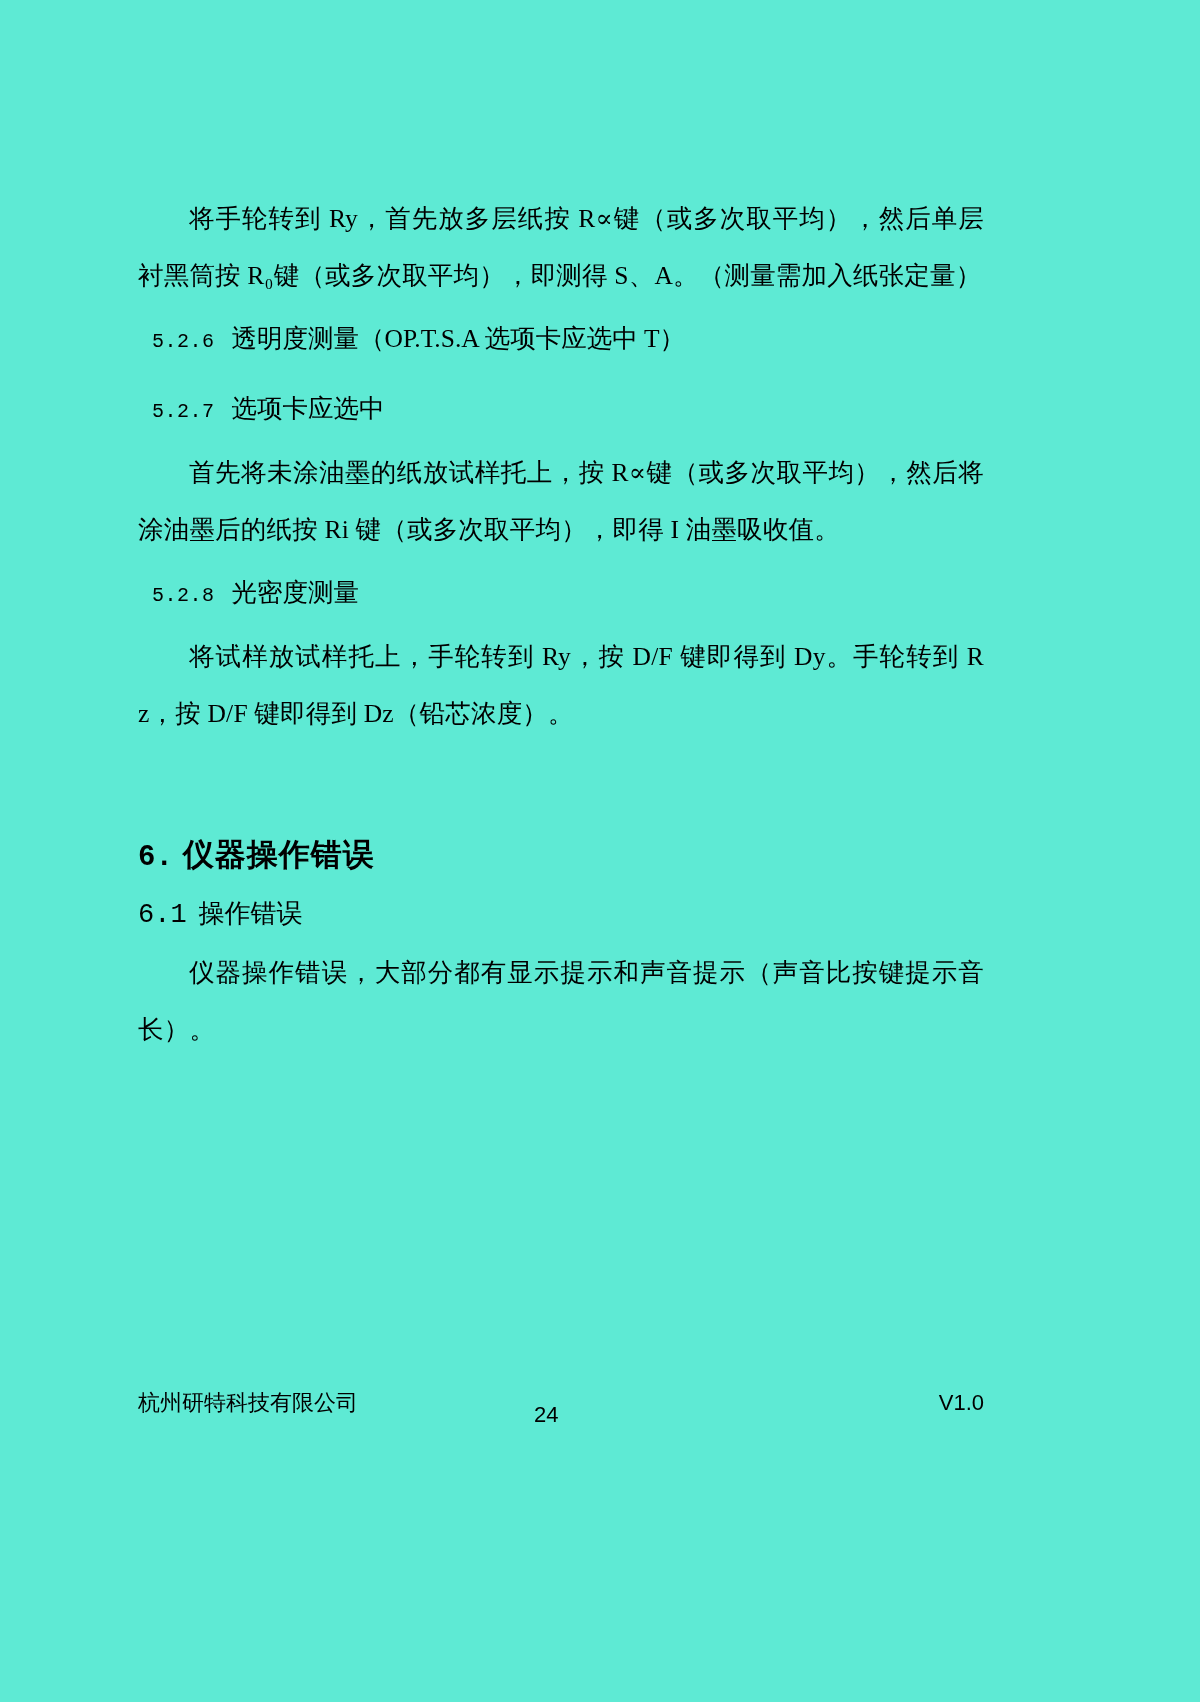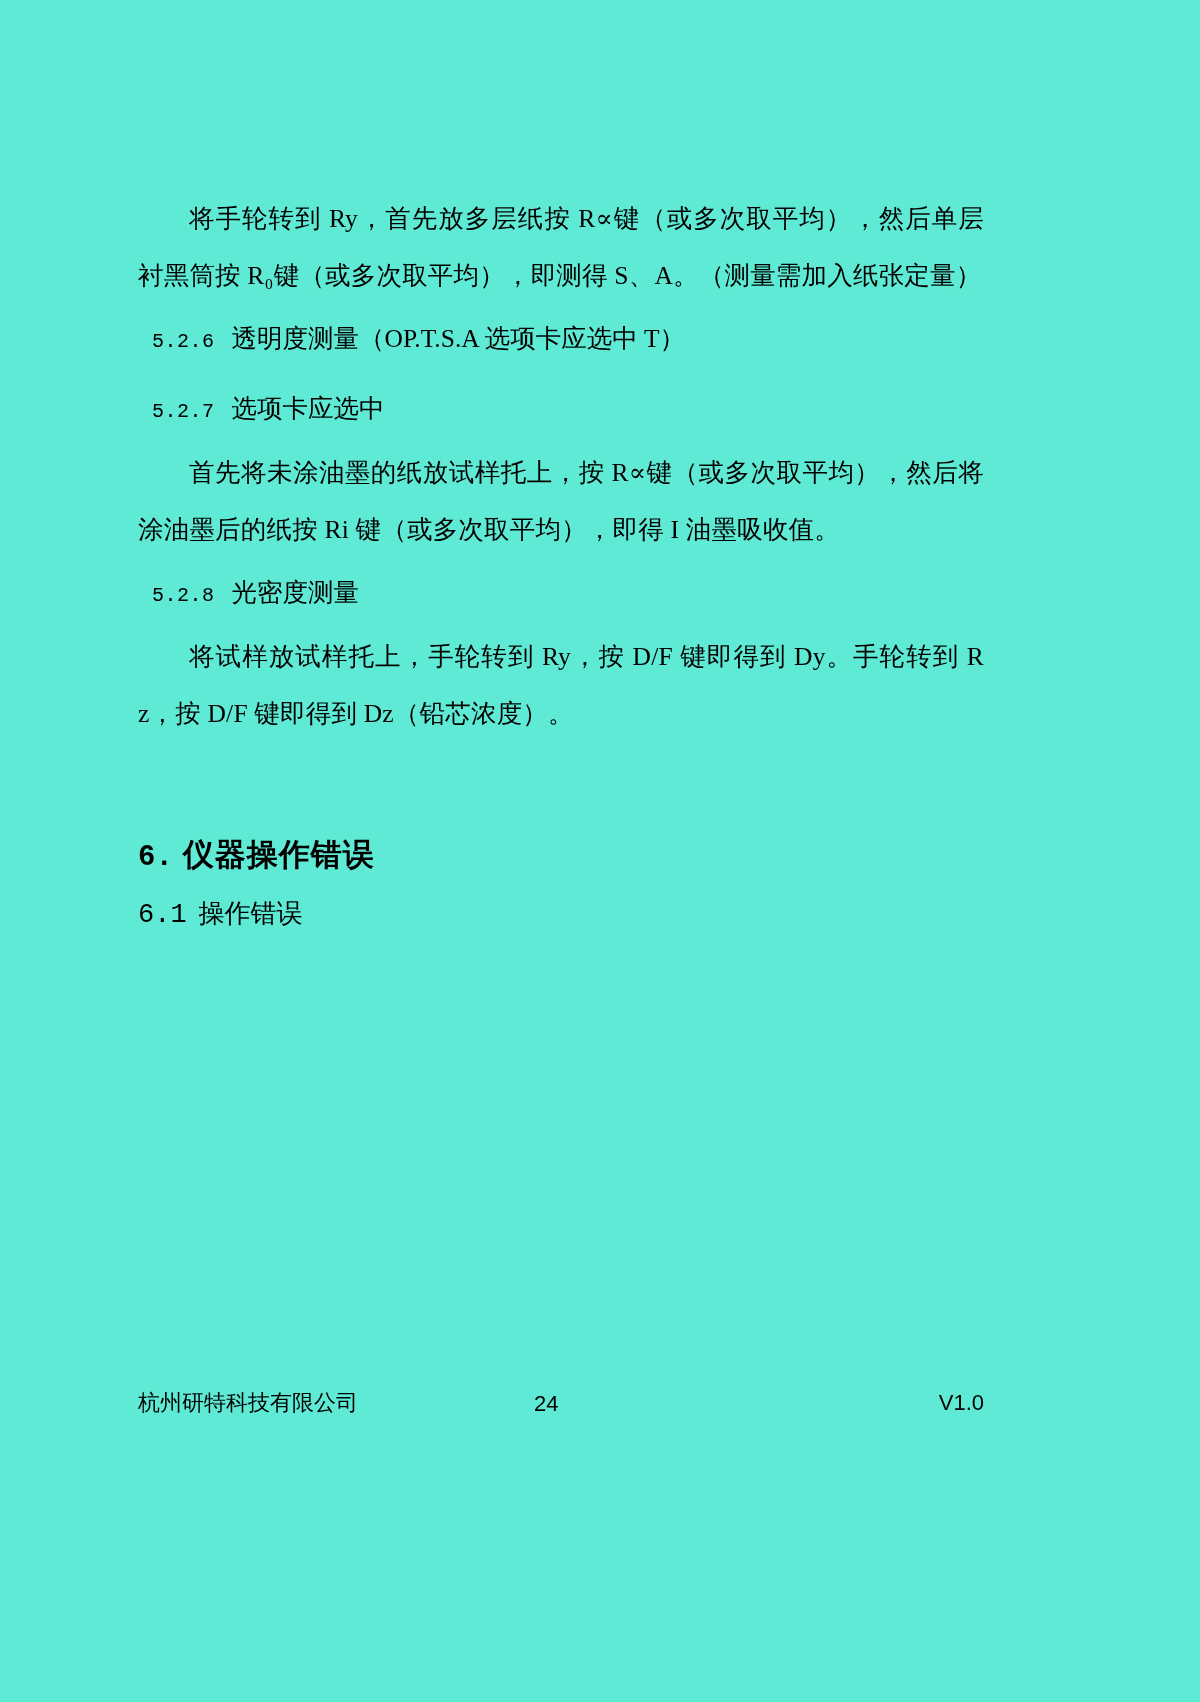--- a/index.html
+++ b/index.html
@@ -88,21 +88,21 @@
     position: absolute;
     left: 138px;
     top: 1388px;
     width: 846px;
     height: 30px;
     font-family: Liberation Sans, sans-serif;
     font-size: 22px;
     line-height: 30px;
   }
   .footer .left  { position: absolute; left: 0;     top: 0; }
-  .footer .mid   { position: absolute; left: 396px; top: 1px; }
+  .footer .mid   { position: absolute; left: 396px; top: 12px; }
   .footer .right { position: absolute; right: 0;    top: 0; }
 </style>
 </head>
 <body>
 
 <div class="page">
 
   <div class="content">
 
     <p class="para">将手轮转到 Ry，首先放多层纸按 R∝键（或多次取平均），然后单层衬黑筒按 R₀键（或多次取平均），即测得 S、A。（测量需加入纸张定量）</p>
@@ -143,20 +143,21 @@
     </div>
 
     <div class="gap-xs"></div>
 
     <div class="section">
       <span class="num">6.1</span><span class="txt">操作错误</span>
     </div>
 
     <div class="gap-xs"></div>
 
+    <p class="para">仪器操作错误，大部分都有显示提示和声音提示（声音比按键提示音长）。</p>
 
   </div>
 
   <div class="footer">
     <span class="left">杭州研特科技有限公司</span>
     <span class="mid">24</span>
     <span class="right">V1.0</span>
   </div>
 
 </div>

